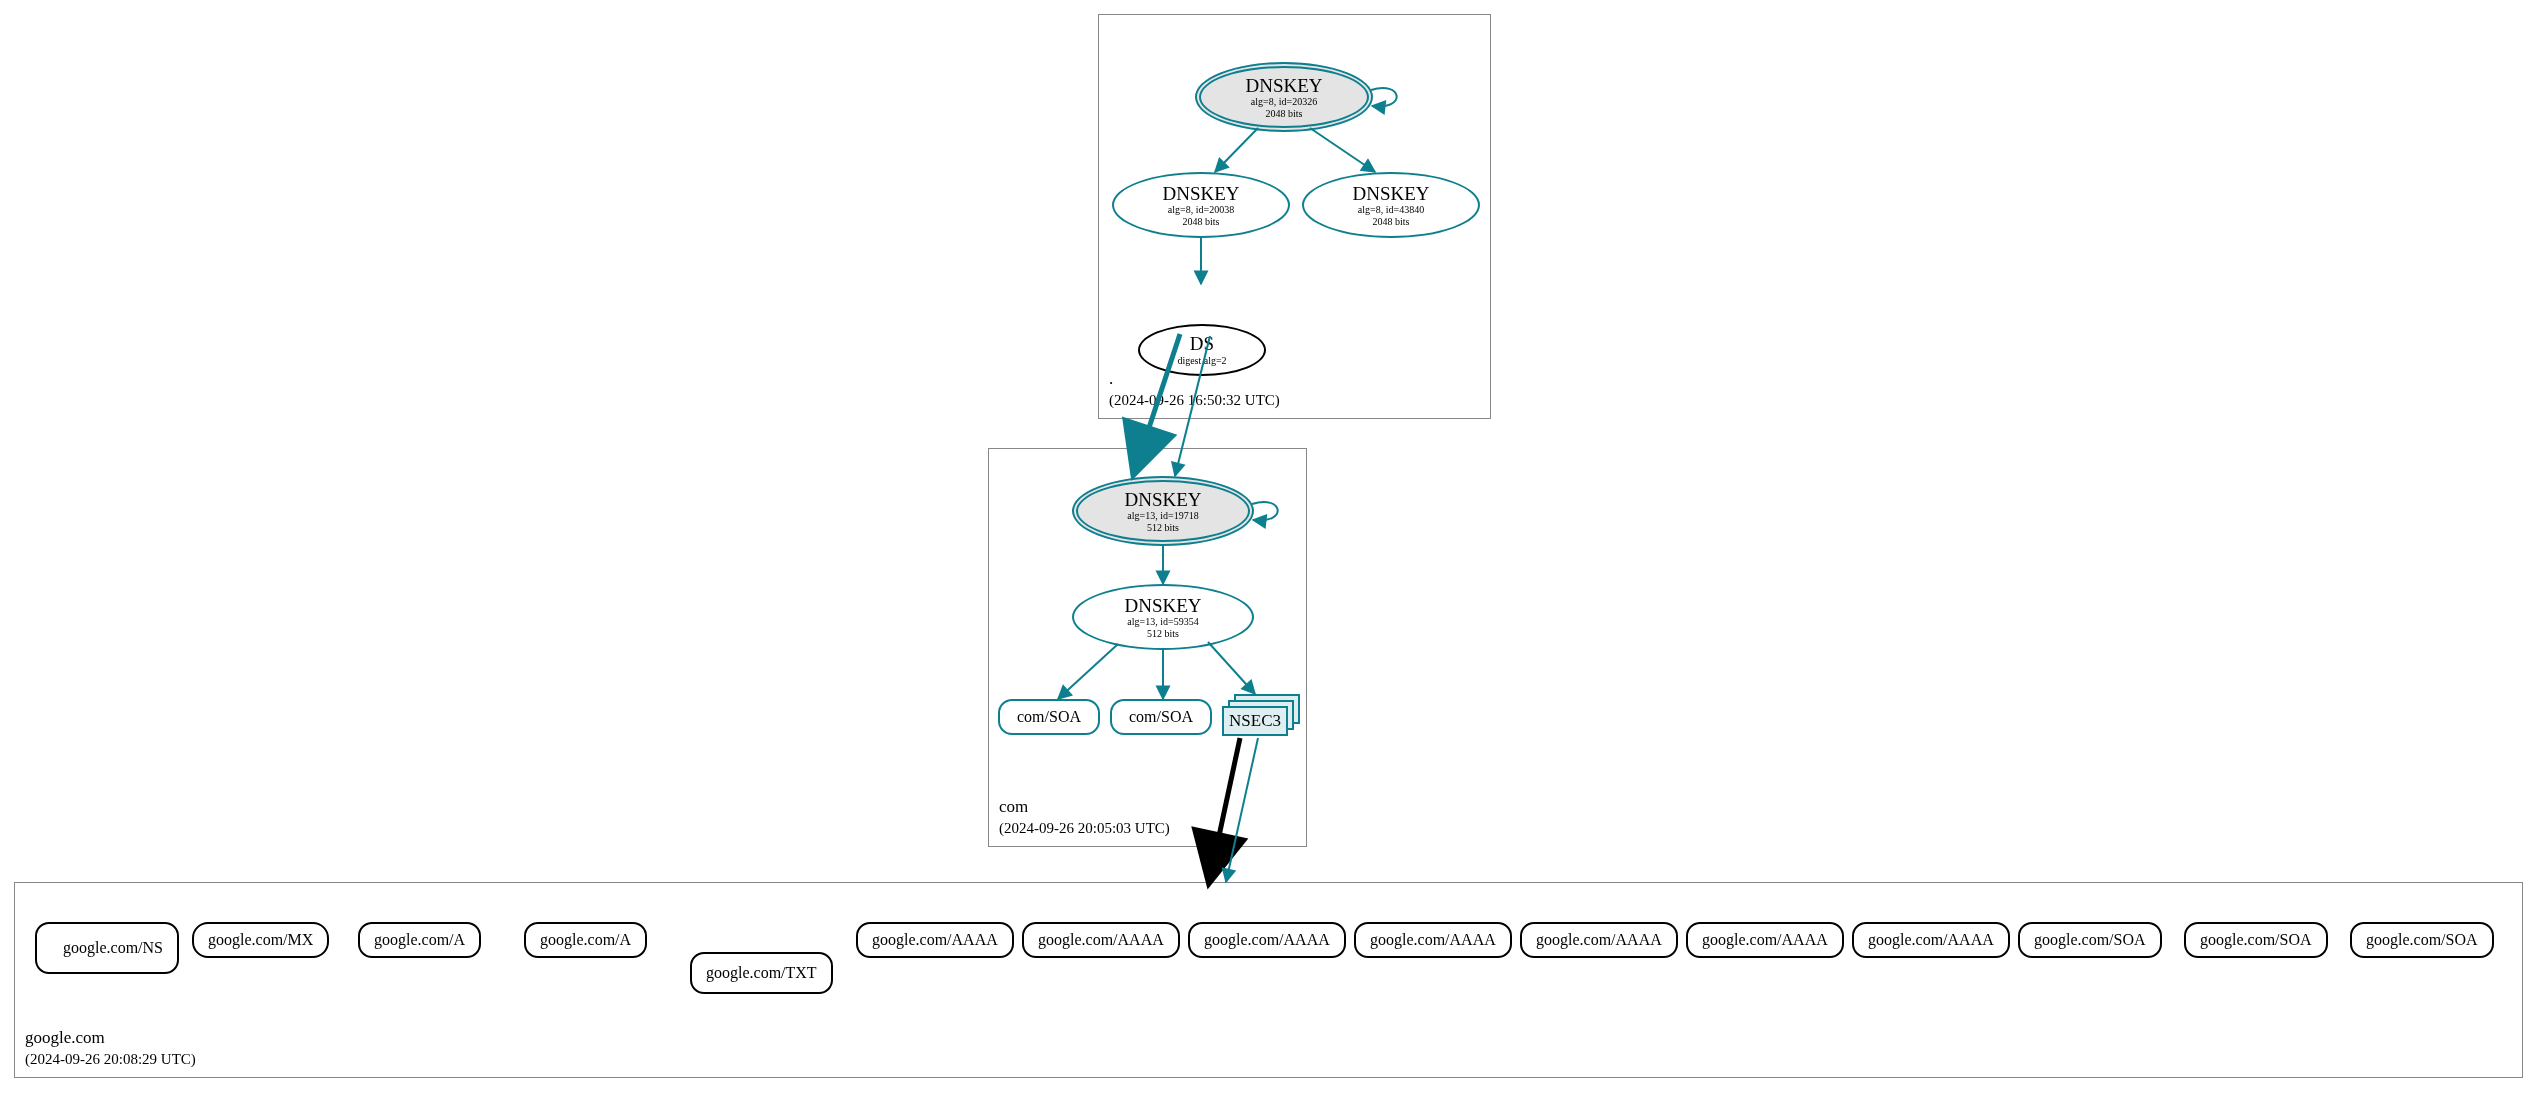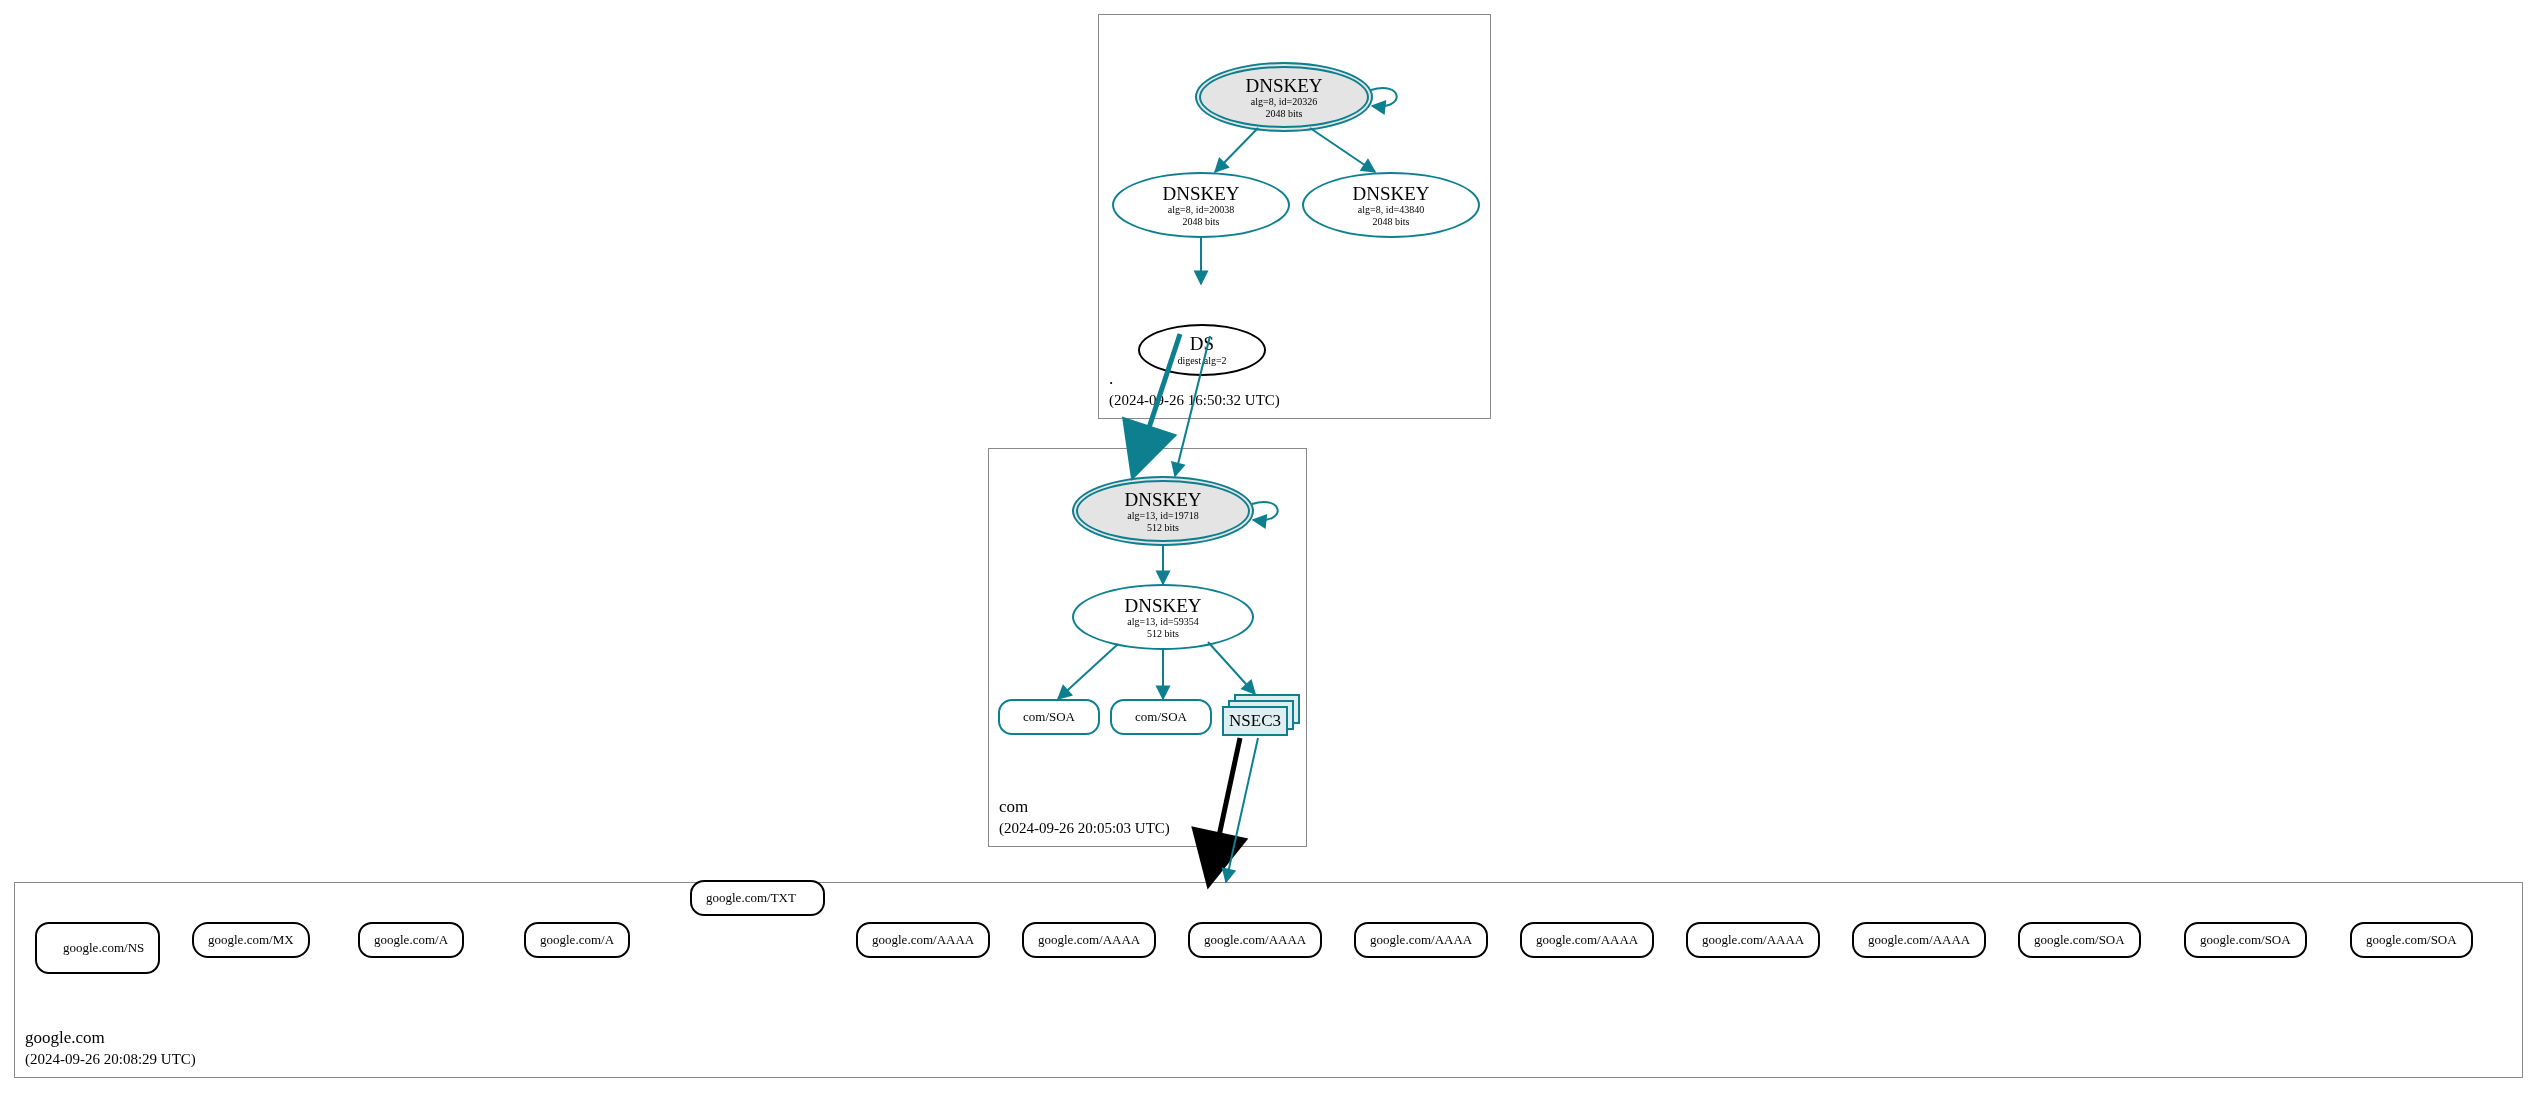--- a/index.html
+++ b/index.html
@@ -64,21 +64,21 @@
   .node .title {
     font-size: 19px;
   }
   .node .sub {
     font-size: 10px;
   }
   .rrect {
     border: 2px solid #000;
     border-radius: 14px;
     background: #fff;
-    font-size: 13px;
+    font-size: 16px;
   }
   .rrect.teal {
     border-color: #0d7f8f;
   }
   .nsec3 {
     background: #dfeff1;
     position: absolute;
     box-sizing: border-box;
   }
   .nsec3 .stack1 {
@@ -195,21 +195,21 @@
     </div>
     <div class="node rrect" style="left: 192px; top: 922px; height: 36px; padding-left: 14px; padding-right: 14px; border-radius: 16px;">
       <span>google.com/MX</span>
     </div>
     <div class="node rrect" style="left: 358px; top: 922px; height: 36px; padding-left: 14px; padding-right: 14px;">
       <span>google.com/A</span>
     </div>
     <div class="node rrect" style="left: 524px; top: 922px; height: 36px; padding-left: 14px; padding-right: 14px;">
       <span>google.com/A</span>
     </div>
-    <div class="node rrect" style="left: 690px; top: 880px; height: 36px; padding-left: 14px; padding-right: 27px;">
+    <div class="node rrect" style="left: 690px; top: 952px; height: 42px; padding-left: 14px; padding-right: 14px;">
       <span>google.com/TXT</span>
     </div>
     <div class="node rrect" style="left: 856px; top: 922px; height: 36px; padding-left: 14px; padding-right: 14px;">
       <span>google.com/AAAA</span>
     </div>
     <div class="node rrect" style="left: 1022px; top: 922px; height: 36px; padding-left: 14px; padding-right: 14px;">
       <span>google.com/AAAA</span>
     </div>
     <div class="node rrect" style="left: 1188px; top: 922px; height: 36px; padding-left: 14px; padding-right: 14px;">
       <span>google.com/AAAA</span>

